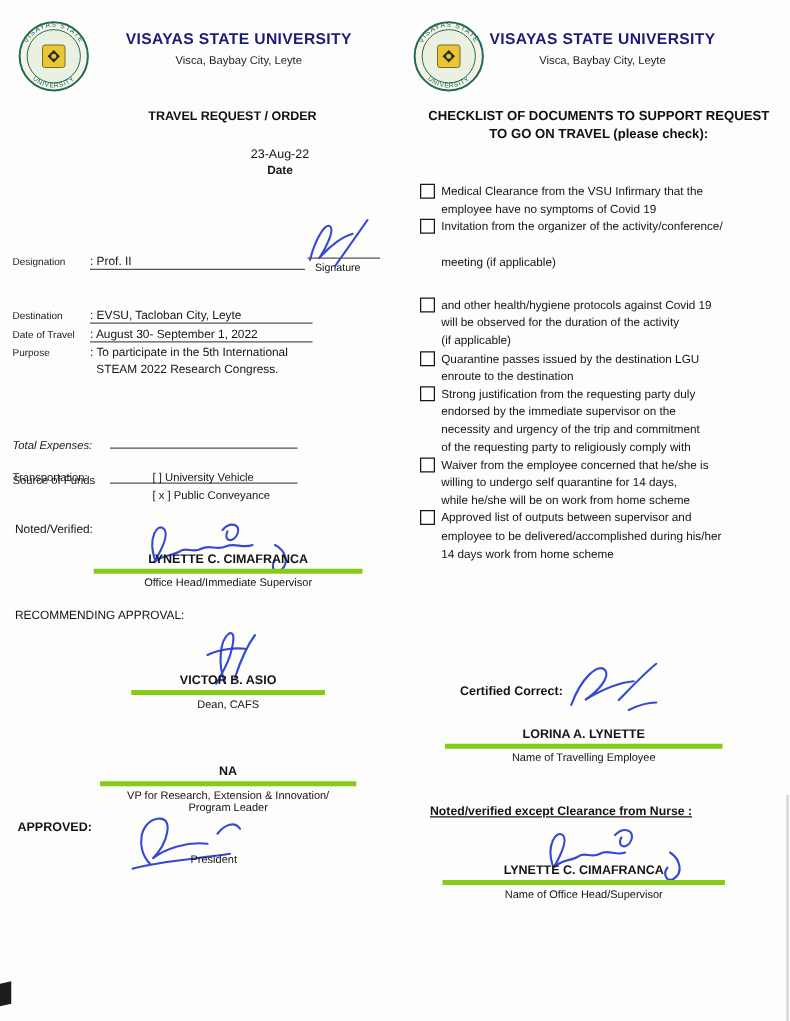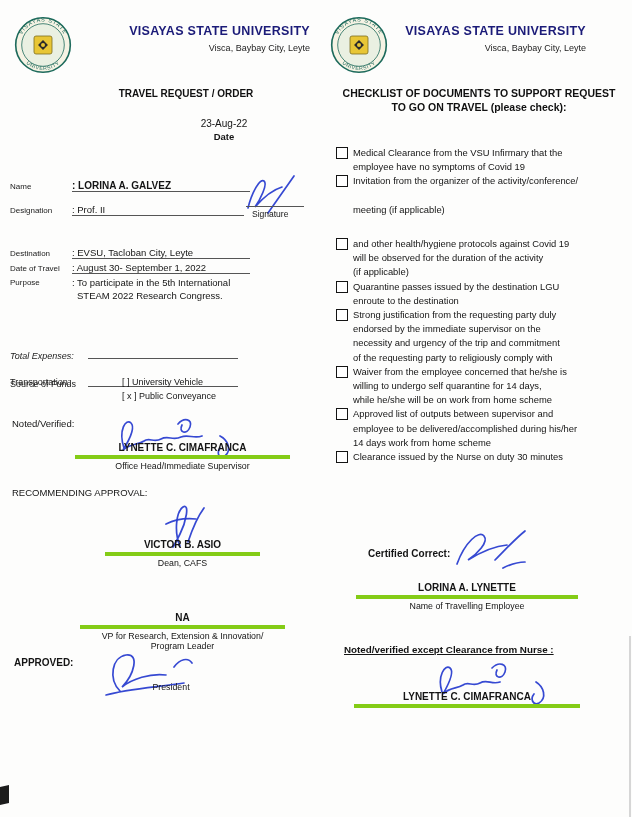--- a/index.html
+++ b/index.html
@@ -8,21 +8,21 @@
     --seal-green:#1e6b5c;
     --seal-yellow:#e8c635;
   }
   *{margin:0;padding:0;box-sizing:border-box;}
   body{margin:0;background:#ffffff;}
   .page{
     position:relative;width:632px;height:817px;background:#fdfdfc;
     font-family:"Liberation Sans",sans-serif;color:#141414;overflow:hidden;
   }
   .a{position:absolute;}
-  .col-header{position:absolute;text-align:right;}
+  .col-header{position:absolute;text-align:center;}
   .uni-name{font-size:12.5px;font-weight:700;color:var(--navy);letter-spacing:.3px;}
   .uni-addr{font-size:9px;margin-top:5px;color:#1d1d1d;}
   .doc-title{position:absolute;font-weight:700;text-align:center;color:#101010;}
   .seal{position:absolute;width:58px;height:58px;}
   .seal .ring{stroke:var(--seal-green);}
   .seal text{fill:var(--seal-green);}
   .frow{position:absolute;left:10px;display:flex;align-items:baseline;}
   .flabel{font-size:8px;flex:0 0 62px;color:#1a1a1a;}
   .flabel.w78{flex:0 0 78px;font-size:9px;}
   .fvalue{font-size:9.5px;}
@@ -69,24 +69,20 @@
     <div class="uni-addr">Visca, Baybay City, Leyte</div>
   </div>
 
   <div class="doc-title" style="left:60px;top:88px;width:252px;font-size:10px;">TRAVEL REQUEST / ORDER</div>
 
   <div class="a" style="left:168px;top:118px;width:112px;text-align:center;">
     <div style="font-size:10px;">23-Aug-22</div>
     <div style="font-size:9.5px;font-weight:700;margin-top:2px;">Date</div>
   </div>
 
-  <div class="frow" style="top:180px;">
-    <span class="flabel">Name</span>
-    <span class="fvalue bold uline" style="width:178px;">: LORINA A. GALVEZ</span>
-  </div>
 
   <div class="frow" style="top:204px;">
     <span class="flabel">Designation</span>
     <span class="fvalue uline" style="width:172px;">: Prof. II</span>
   </div>
   <svg class="sig" style="left:238px;top:172px;width:70px;height:44px;" viewBox="0 0 70 44">
     <path d="M10 36 C14 20 22 6 26 9 C30 12 22 28 17 35 C24 27 34 18 44 15"></path>
     <path d="M30 41 L56 4"></path>
   </svg>
   <div class="a" style="left:246px;top:206px;width:58px;border-top:1px solid #555;"></div>
@@ -276,26 +272,20 @@
         </div>
         <div class="check-line">
           <span class="checkbox ghost"></span>
           <span class="check-text">employee to be delivered/accomplished during his/her</span>
         </div>
         <div class="check-line">
           <span class="checkbox ghost"></span>
           <span class="check-text">14 days work from home scheme</span>
         </div>
       </div>
-      <div class="check-item item-8">
-        <div class="check-line">
-          <span class="checkbox"></span>
-          <span class="check-text">Clearance issued by the Nurse on duty 30 minutes</span>
-        </div>
-      </div>
     </div>
 
   <div class="section-label" style="left:368px;top:548px;font-weight:700;font-size:10px;">Certified Correct:</div>
   <svg class="sig" style="left:445px;top:524px;width:85px;height:50px;" viewBox="0 0 85 50">
     <path d="M12 40 C20 18 34 6 39 12 C44 18 32 30 23 36 C36 28 50 22 62 21"></path>
     <path d="M50 36 C60 26 70 15 80 7"></path>
     <path d="M58 44 C66 40 74 38 80 38"></path>
   </svg>
   <div class="sig-block" style="left:356px;top:582px;width:222px;">
     <div class="sig-name">LORINA A. LYNETTE</div>
@@ -303,18 +293,19 @@
   </div>
 
   <div class="section-label" style="left:344px;top:644px;font-weight:700;font-size:9.8px;text-decoration:underline;">Noted/verified except Clearance from Nurse :</div>
   <svg class="sig" style="left:428px;top:656px;width:140px;height:52px;" viewBox="0 0 140 52">
     <path d="M14 36 C9 20 17 8 22 12 C27 16 19 31 15 38 C22 31 29 33 35 29 C40 25 45 31 52 27 C59 23 64 29 72 26"></path>
     <path d="M64 12 C71 5 80 8 77 16 C74 24 65 22 69 14"></path>
     <path d="M108 26 C116 31 119 42 111 47 C105 50 102 43 106 38"></path>
   </svg>
   <div class="sig-block" style="left:354px;top:691px;width:226px;">
     <div class="sig-name">LYNETTE C. CIMAFRANCA</div>
+    <div class="sig-title">Name of Office Head/Supervisor</div>
   </div>
 
   <div class="artifact-corner"></div>
   <div class="artifact-edge"></div>
 
 </div>
 
 </body></html>

